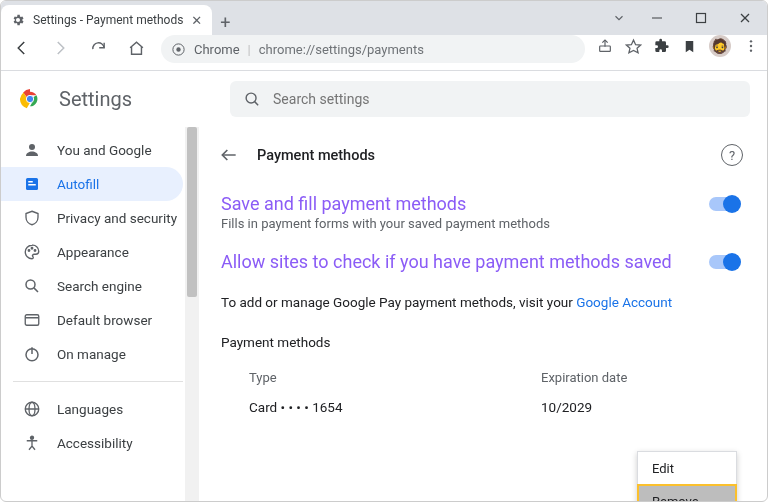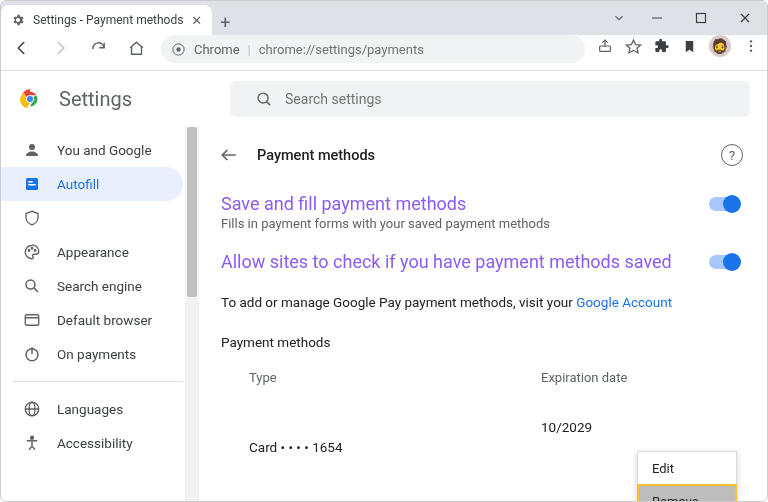--- a/index.html
+++ b/index.html
@@ -25,21 +25,21 @@
 .omnibox .chip { color: #5f6368; }
 .omnibox .sep { color: #c0c0c0; }
 .omnibox .url { color: #6f7377; }
 .tb-icons { display: flex; align-items: center; gap: 12px; }
 .avatar { width: 22px; height: 22px; border-radius: 50%; background: #d7ccc8; display:flex; align-items:center; justify-content:center; font-size:14px; }
 
 
 .app-header { height: 56px; display: flex; align-items: center; padding: 0 18px; gap: 18px; }
 .chrome-logo { width: 22px; height: 22px; }
 .app-title { font-size: 20px; color: #5f6368; }
-.search-settings { flex: 0 0 520px; margin-left: 80px; height: 36px; background: #f1f3f4; border-radius: 6px; display: flex; align-items: center; padding: 0 26px; gap: 12px; color: #5f6368; }
+.search-settings { flex: 0 0 520px; margin-left: 80px; height: 36px; background: #f1f3f4; border-radius: 6px; display: flex; align-items: center; padding: 0 14px; gap: 12px; color: #5f6368; }
 .search-settings input { border: none; background: transparent; outline: none; font-size: 14px; flex: 1; color: #202124; }
 
 
 .body { display: flex; height: calc(502px - 34px - 36px - 56px); }
 .sidebar { width: 198px; position: relative; padding-top: 6px; }
 .sidebar-inner { width: 182px; }
 .side-item { height: 34px; display: flex; align-items: center; gap: 16px; padding-left: 22px; font-size: 13.5px; color: #3c4043; border-radius: 0 17px 17px 0; cursor: pointer; }
 .side-item.active { background: #e8f0fe; color: #1a73e8; }
 .side-item.active .side-icon { color: #1a73e8; }
 .side-icon { width: 18px; height: 18px; color: #5f6368; display:flex; align-items:center; justify-content:center; }
@@ -65,21 +65,21 @@
 
 .pm-head { display:flex; align-items:center; padding: 6px 4px 14px; }
 .pm-title { font-size:13.5px; color:#202124; flex:1; }
 .add-btn { border:1px solid #dadce0; background:#fff; color:#1a73e8; font-size:13.5px; padding: 6px 20px; border-radius:4px; cursor:pointer; }
 
 .pm-table { padding: 0 4px; }
 .pm-cols { display:flex; font-size:13px; color:#5f6368; padding: 6px 0 14px; }
 .col-type { width: 320px; padding-left: 28px; }
 .col-exp { flex:1; }
 .pm-row { display:flex; font-size:13.5px; color:#202124; align-items:center; }
-.cell-type { width:320px; padding-left:28px;margin-top:40px; }
+.cell-type { width:320px; padding-left:28px; }
 .cell-exp { flex:1; }
 
 .ctx-menu { position:absolute; right: 30px; top: 324px; width: 100px; background:#fff; border:1px solid #dadce0; box-shadow: 0 2px 6px rgba(0,0,0,0.2); font-size:13px; }
 .ctx-item { padding: 9px 14px; cursor:pointer; }
 .ctx-item.hover { background:#bdbdbd; outline: 2px solid #fbc02d; outline-offset:-1px; }
 
 svg { display:block; }
 </style>
 </head>
 <body>
@@ -233,20 +233,21 @@
             </svg>
           </span>
         <span>Autofill</span>
       </div>
       <div class="side-item">
         <span class="side-icon">
             <svg viewBox="0 0 24 24" width="18" height="18" fill="none" stroke="#5f6368" stroke-width="1.8">
               <path d="M12 3l8 3v5c0 5-3.5 9-8 10-4.5-1-8-5-8-10V6z"></path>
             </svg>
           </span>
+        <span>Privacy and security</span>
       </div>
       <div class="side-item">
         <span class="side-icon">
             <svg viewBox="0 0 24 24" width="18" height="18" fill="none" stroke="#5f6368" stroke-width="1.8">
               <path d="M12 3a9 9 0 100 18c2 0 2-2 1-3s0-3 2-3h2a4 4 0 004-4 8 8 0 00-9-8z"></path>
               <circle cx="8" cy="10" r="1" fill="#5f6368"></circle>
               <circle cx="12" cy="7" r="1" fill="#5f6368"></circle>
               <circle cx="16" cy="10" r="1" fill="#5f6368"></circle>
             </svg>
           </span>
@@ -270,21 +271,21 @@
           </span>
         <span>Default browser</span>
       </div>
       <div class="side-item">
         <span class="side-icon">
             <svg viewBox="0 0 24 24" width="18" height="18" fill="none" stroke="#5f6368" stroke-width="2">
               <circle cx="12" cy="13" r="8"></circle>
               <line x1="12" y1="3" x2="12" y2="12"></line>
             </svg>
           </span>
-        <span>On payments</span>
+        <span>On manage</span>
       </div>
       <hr class="side-sep">
       <div class="side-item">
         <span class="side-icon">
             <svg viewBox="0 0 24 24" width="18" height="18" fill="none" stroke="#5f6368" stroke-width="1.8">
               <circle cx="12" cy="12" r="9"></circle>
               <ellipse cx="12" cy="12" rx="4" ry="9"></ellipse>
               <line x1="3" y1="12" x2="21" y2="12"></line>
             </svg>
           </span>

